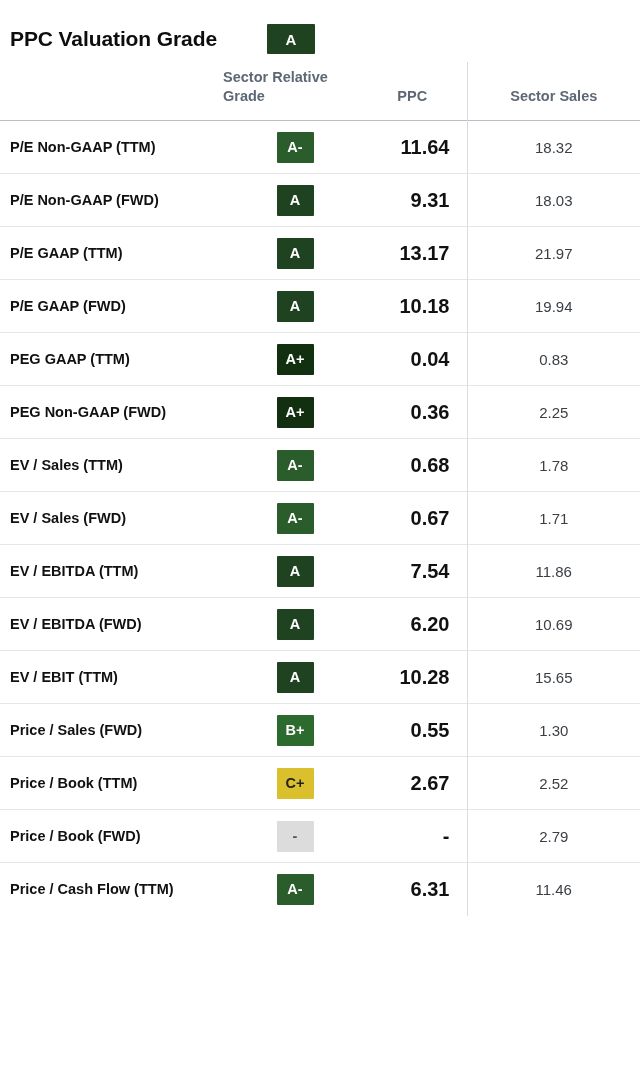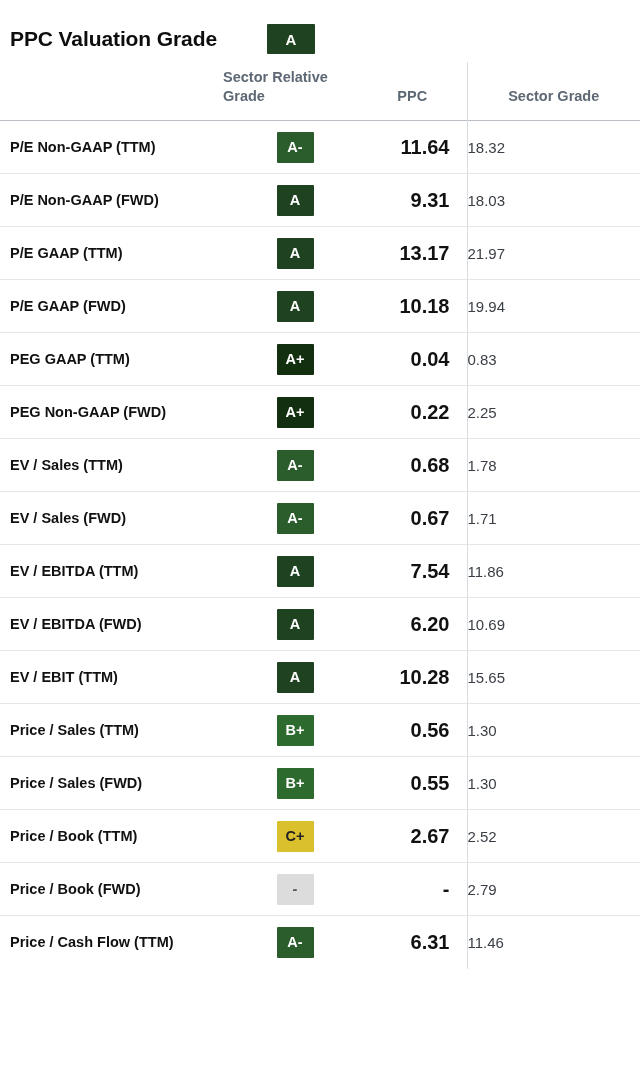--- a/index.html
+++ b/index.html
@@ -92,20 +92,21 @@
 
   td.grade { text-align: center; }
   td.ppc {
     text-align: right;
     padding-right: 17px;
     font-size: 20px;
     font-weight: bold;
     color: #111111;
   }
   td.median {
+    text-align: center;
     font-size: 15px;
     color: #3a3f45;
     border-left: 1px solid #d9dde1;
   }
 
   
   .chip {
     display: inline-flex;
     align-items: center;
     justify-content: center;
@@ -137,21 +138,21 @@
     <col class="c-metric">
     <col class="c-grade">
     <col class="c-ppc">
     <col class="c-median">
   </colgroup>
   <thead>
     <tr>
       <th class="h-metric"></th>
       <th class="h-grade">Sector Relative Grade</th>
       <th class="h-ppc">PPC</th>
-      <th class="h-median">Sector Grade</th>
+      <th class="h-median">Sector Sales</th>
     </tr>
   </thead>
   <tbody id="table-body">
       <tr>
         <td class="metric">P/E Non-GAAP (TTM)</td>
         <td class="grade"><span class="chip g-aminus">A-</span></td>
         <td class="ppc">11.64</td>
         <td class="median">18.32</td>
       </tr>
       <tr>
@@ -174,21 +175,21 @@
       </tr>
       <tr>
         <td class="metric">PEG GAAP (TTM)</td>
         <td class="grade"><span class="chip g-aplus">A+</span></td>
         <td class="ppc">0.04</td>
         <td class="median">0.83</td>
       </tr>
       <tr>
         <td class="metric">PEG Non-GAAP (FWD)</td>
         <td class="grade"><span class="chip g-aplus">A+</span></td>
-        <td class="ppc">0.22</td>
+        <td class="ppc">0.36</td>
         <td class="median">2.25</td>
       </tr>
       <tr>
         <td class="metric">EV / Sales (TTM)</td>
         <td class="grade"><span class="chip g-aminus">A-</span></td>
         <td class="ppc">0.68</td>
         <td class="median">1.78</td>
       </tr>
       <tr>
         <td class="metric">EV / Sales (FWD)</td>
@@ -206,26 +207,20 @@
         <td class="metric">EV / EBITDA (FWD)</td>
         <td class="grade"><span class="chip g-a">A</span></td>
         <td class="ppc">6.20</td>
         <td class="median">10.69</td>
       </tr>
       <tr>
         <td class="metric">EV / EBIT (TTM)</td>
         <td class="grade"><span class="chip g-a">A</span></td>
         <td class="ppc">10.28</td>
         <td class="median">15.65</td>
-      </tr>
-      <tr>
-        <td class="metric">Price / Sales (TTM)</td>
-        <td class="grade"><span class="chip g-bplus">B+</span></td>
-        <td class="ppc">0.56</td>
-        <td class="median">1.30</td>
       </tr>
       <tr>
         <td class="metric">Price / Sales (FWD)</td>
         <td class="grade"><span class="chip g-bplus">B+</span></td>
         <td class="ppc">0.55</td>
         <td class="median">1.30</td>
       </tr>
       <tr>
         <td class="metric">Price / Book (TTM)</td>
         <td class="grade"><span class="chip g-cplus">C+</span></td>

